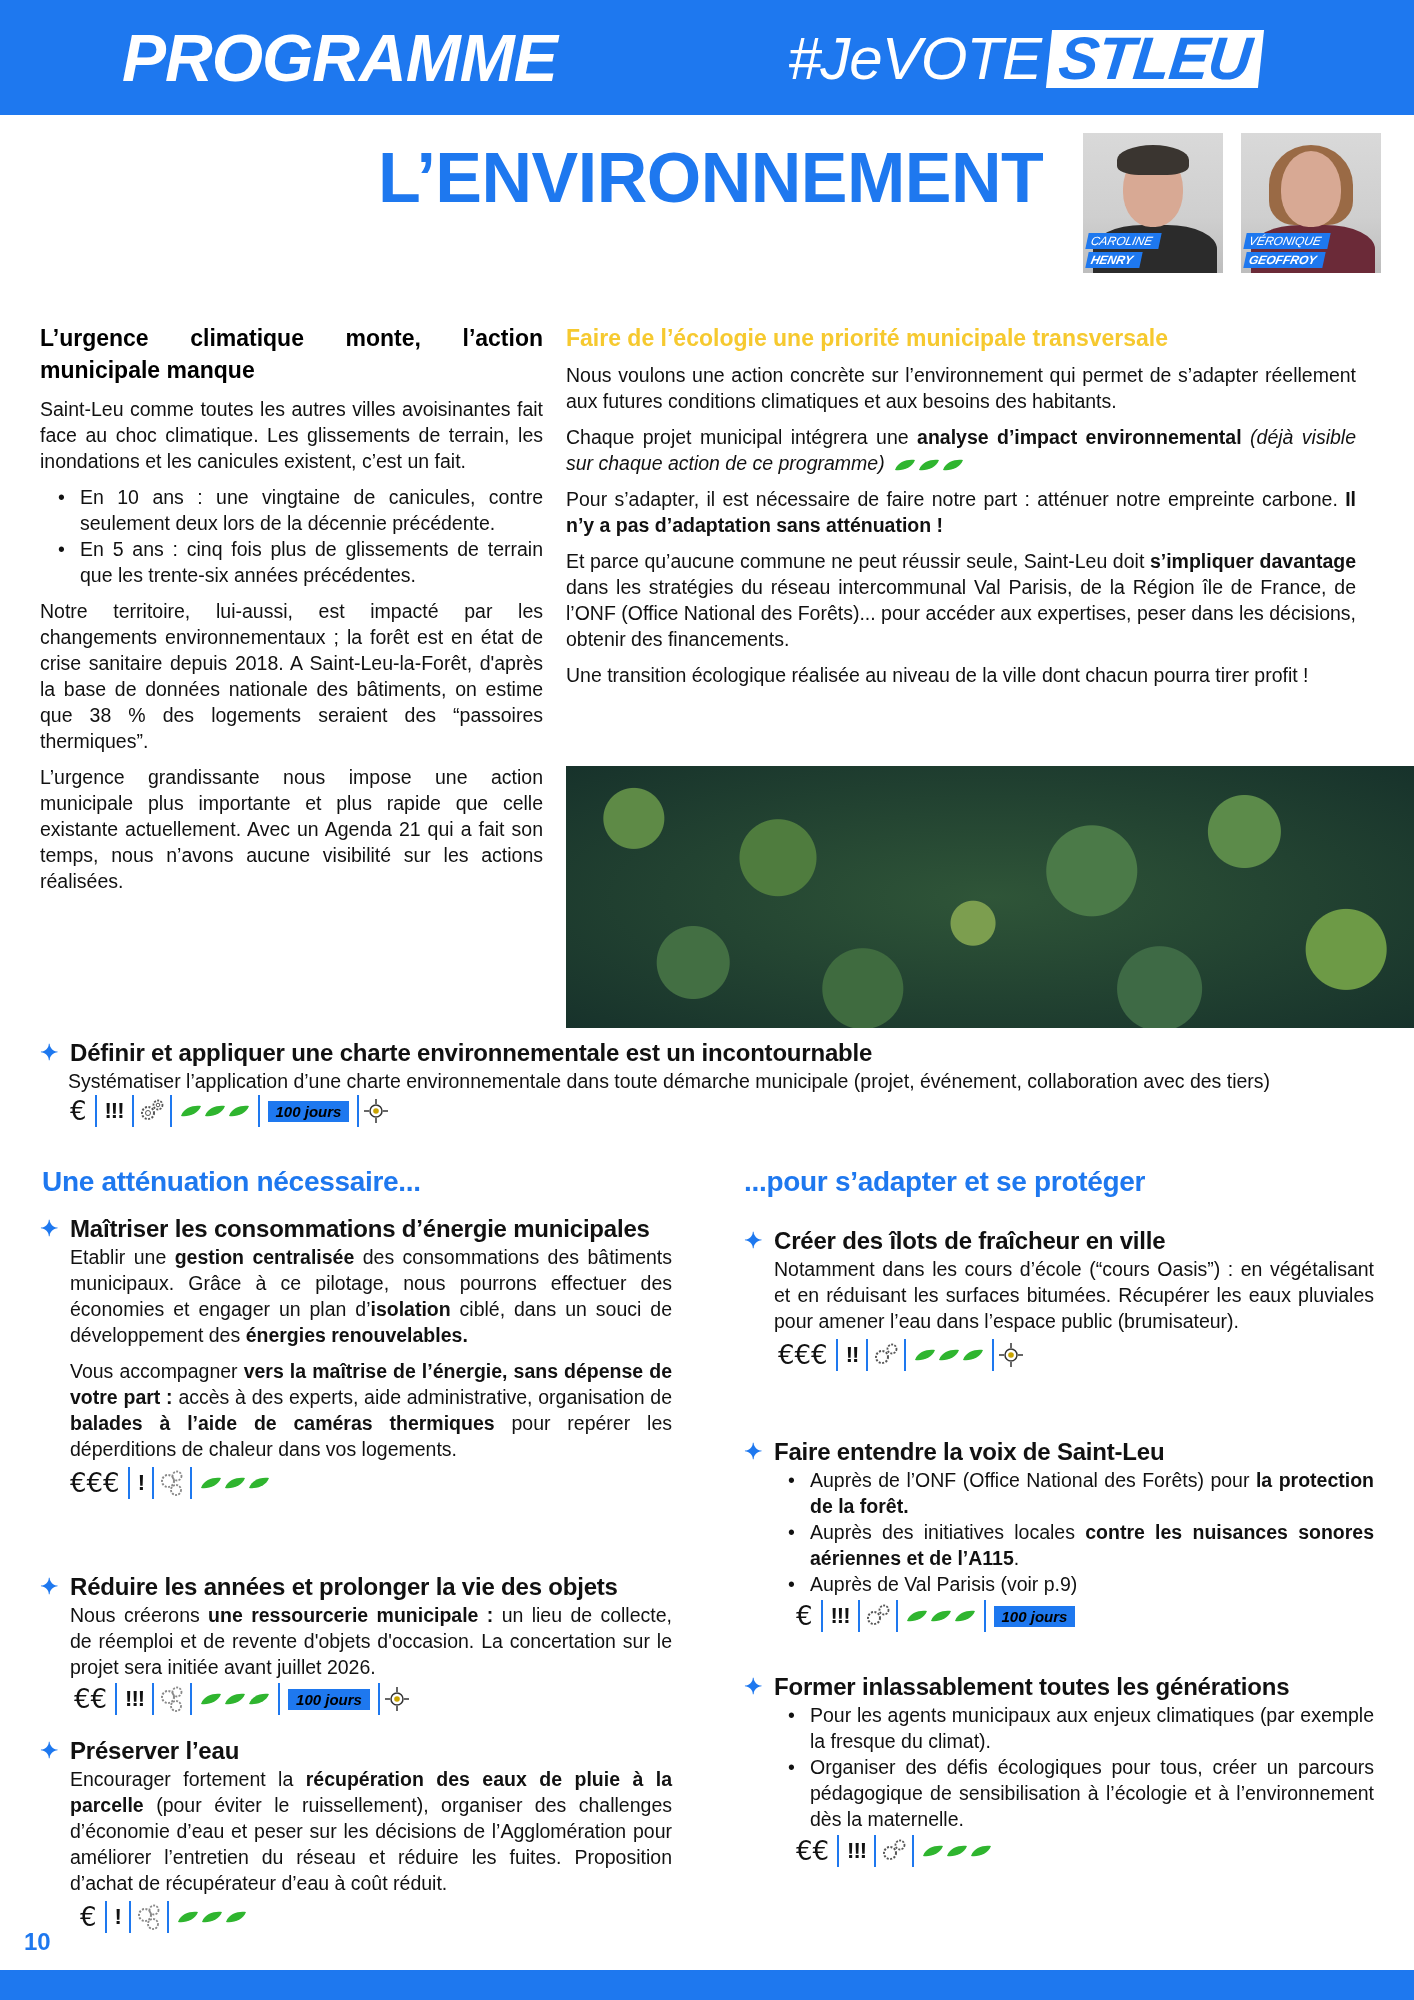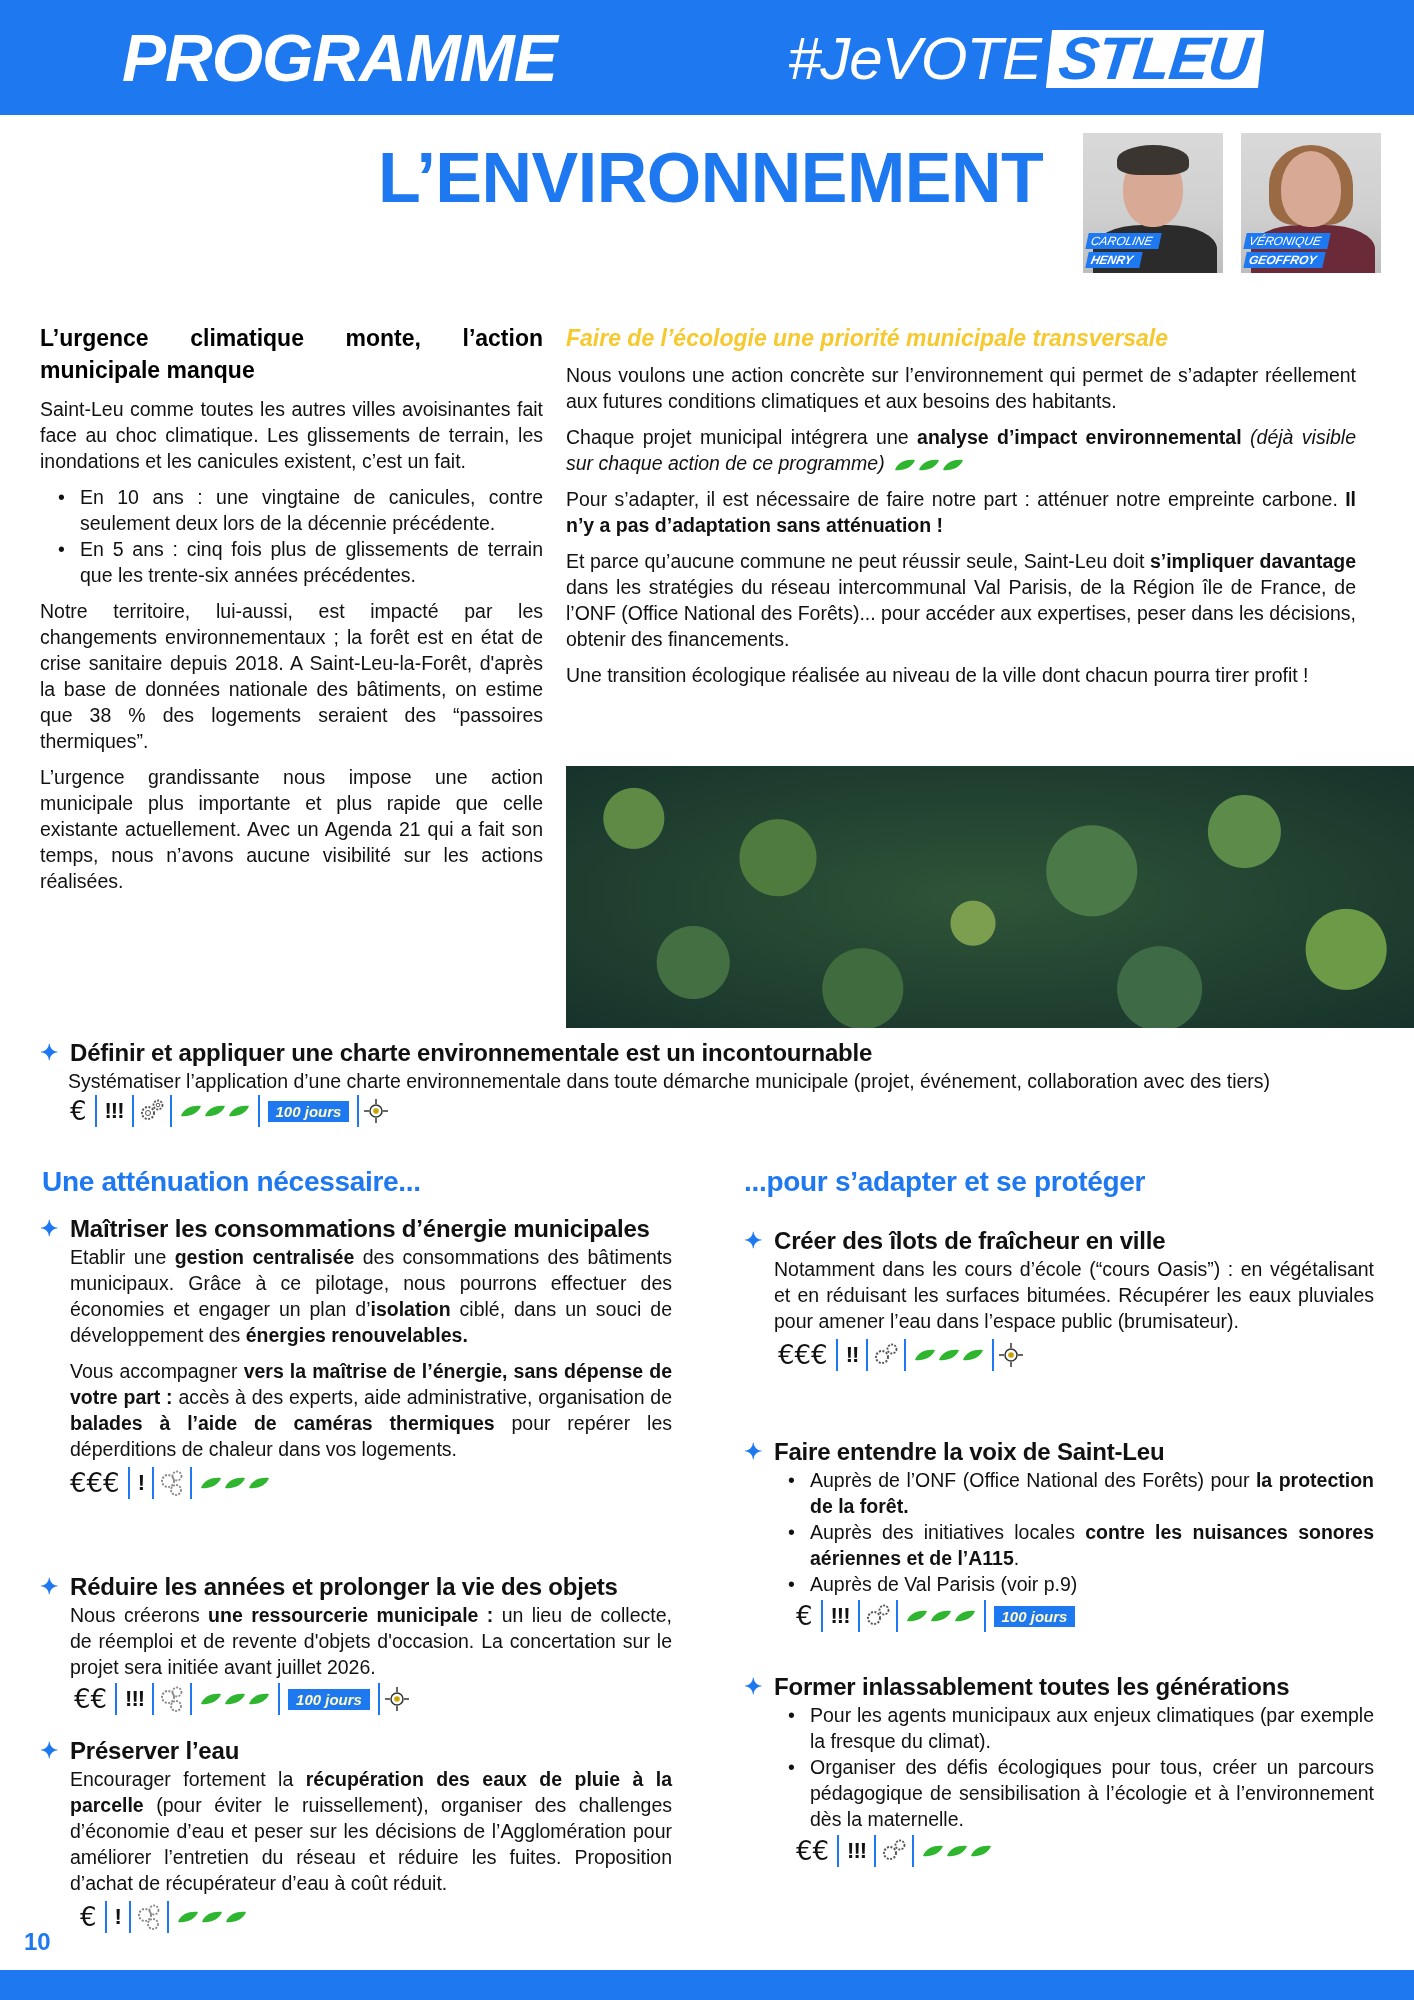--- a/index.html
+++ b/index.html
@@ -41,21 +41,21 @@
   .col { position: absolute; font-size: 19.5px; line-height: 26px; text-align: justify; }
   .col p { margin-bottom: 10px; }
   .col b { font-weight: bold; }
   .left-col { left: 40px; top: 322px; width: 503px; }
   .left-col h2 { font-size: 23px; line-height: 32px; color: #000000; font-weight: bold; margin-bottom: 10px; text-align: justify; }
   .left-col ul { list-style: none; margin: 0 0 10px 0; }
   .left-col li { position: relative; padding-left: 40px; }
   .left-col li::before { content: "•"; position: absolute; left: 18px; }
 
   .right-col { left: 566px; top: 322px; width: 790px; }
-  .right-col h2 { font-size: 23px; line-height: 32px; color: #f6c92f; font-weight: bold; margin-bottom: 8px; font-style: italic; }
+  .right-col h2 { font-size: 23px; line-height: 32px; color: #f6c92f; font-weight: bold; margin-bottom: 8px; }
 
   .forest { position: absolute; left: 566px; top: 766px; width: 848px; height: 262px; overflow: hidden;
     background:
       radial-gradient(circle at 8% 20%, #5e8a46 0 30px, transparent 31px),
       radial-gradient(circle at 25% 35%, #4f7c3e 0 38px, transparent 39px),
       radial-gradient(circle at 48% 60%, #7c9e4f 0 22px, transparent 23px),
       radial-gradient(circle at 62% 40%, #4b7a48 0 45px, transparent 46px),
       radial-gradient(circle at 80% 25%, #5c8b4a 0 36px, transparent 37px),
       radial-gradient(circle at 92% 70%, #6d9a46 0 40px, transparent 41px),
       radial-gradient(circle at 35% 85%, #3f6b3f 0 40px, transparent 41px),
@@ -73,21 +73,21 @@
   .action li { position: relative; padding-left: 26px; }
   .action li::before { content: "•"; position: absolute; left: 4px; }
 
   .icons { display: flex; align-items: center; height: 34px; }
   .icons .sep { width: 2px; height: 32px; background: #1e78ef; margin: 0 4px; }
   .icons .euro { font-size: 26px; font-family: "DejaVu Sans", sans-serif; color: #111; padding: 0 4px; }
   .icons .excl { font-size: 22px; font-weight: bold; color: #111; padding: 0 4px; letter-spacing: -1px; }
   .icons .gears { width: 28px; height: 28px; display: inline-block; }
   .icons .leaves { display: flex; gap: 2px; padding: 0 4px; }
   .icons .leaf { width: 22px; height: 12px; display: inline-block; }
-  .icons .badge { background: #1e78ef; color: #fef9c3; font-size: 15px; font-weight: bold; font-style: italic; padding: 2px 8px; margin: 0 4px; }
+  .icons .badge { background: #1e78ef; color: #000000; font-size: 15px; font-weight: bold; font-style: italic; padding: 2px 8px; margin: 0 4px; }
   .icons .target { width: 26px; height: 26px; display: inline-block; }
 
   .subhead { position: absolute; font-size: 28px; font-weight: bold; color: #1e78ef; letter-spacing: -0.3px; }
 
   .page-num { position: absolute; left: 24px; top: 1928px; font-size: 24px; font-weight: bold; color: #1e78ef; }
 </style>
 </head>
 <body>
 
 <div class="topbar">

